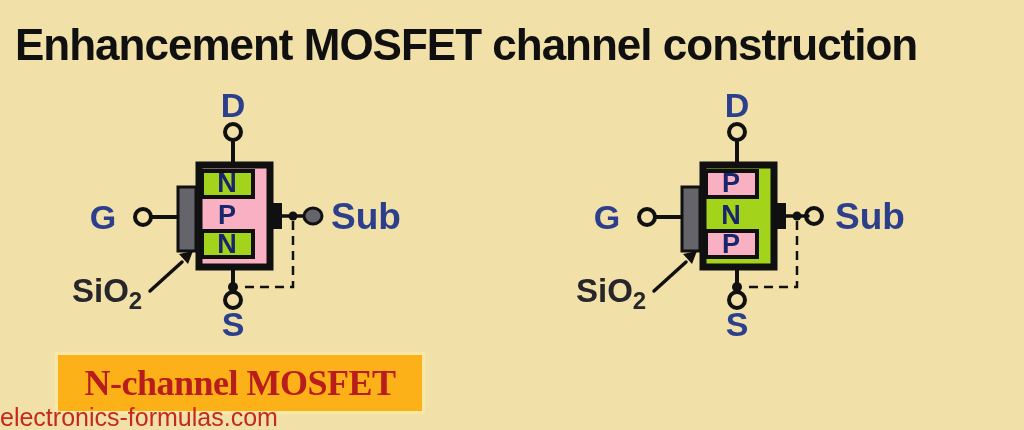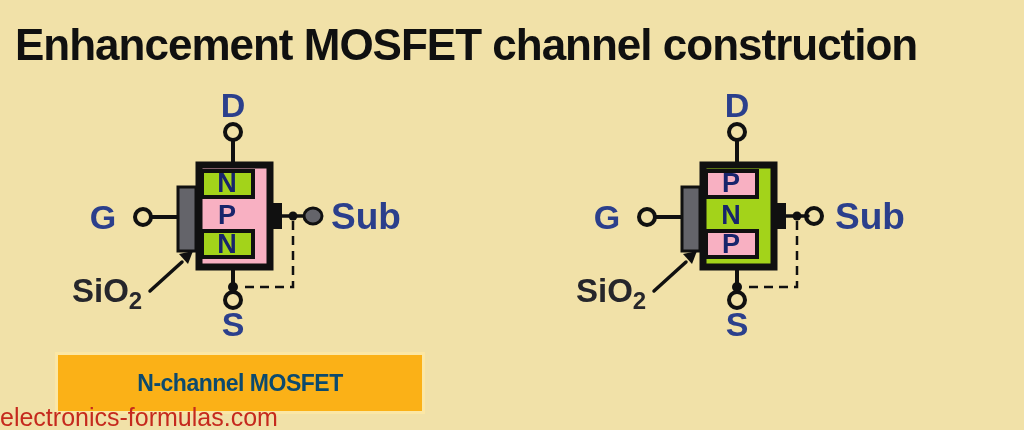--- a/index.html
+++ b/index.html
@@ -38,22 +38,23 @@
   .dot{fill:var(--ink,#101010);}
   .dashed{stroke:var(--ink,#101010);stroke-width:2.5;fill:none;stroke-dasharray:9 6;}
   .arrow-line{stroke:var(--ink,#101010);stroke-width:3.5;stroke-linecap:round;}
   .arrow-head{fill:var(--ink,#101010);}
 
   .caption{
     position:absolute;top:352px;height:56px;
     background:var(--orange,#FBB117);
     border:3px solid var(--orange_border,#FBE7A6);
     display:flex;align-items:center;justify-content:center;
-    font-size:23px;font-weight:bold;color:#0c4a6e;
+    font-size:36px;font-weight:bold;color:#b91c1c;
     letter-spacing:-0.5px;
+    font-family:Liberation Serif, serif;
   }
   .caption-left{left:55px;width:364px;}
   .caption-right{left:570px;width:439px;}
 
   .watermark{
     position:absolute;left:0px;top:403px;
     font-size:25px;color:var(--red,#C5291D);
     letter-spacing:0px;white-space:nowrap;
   }
 </style>

